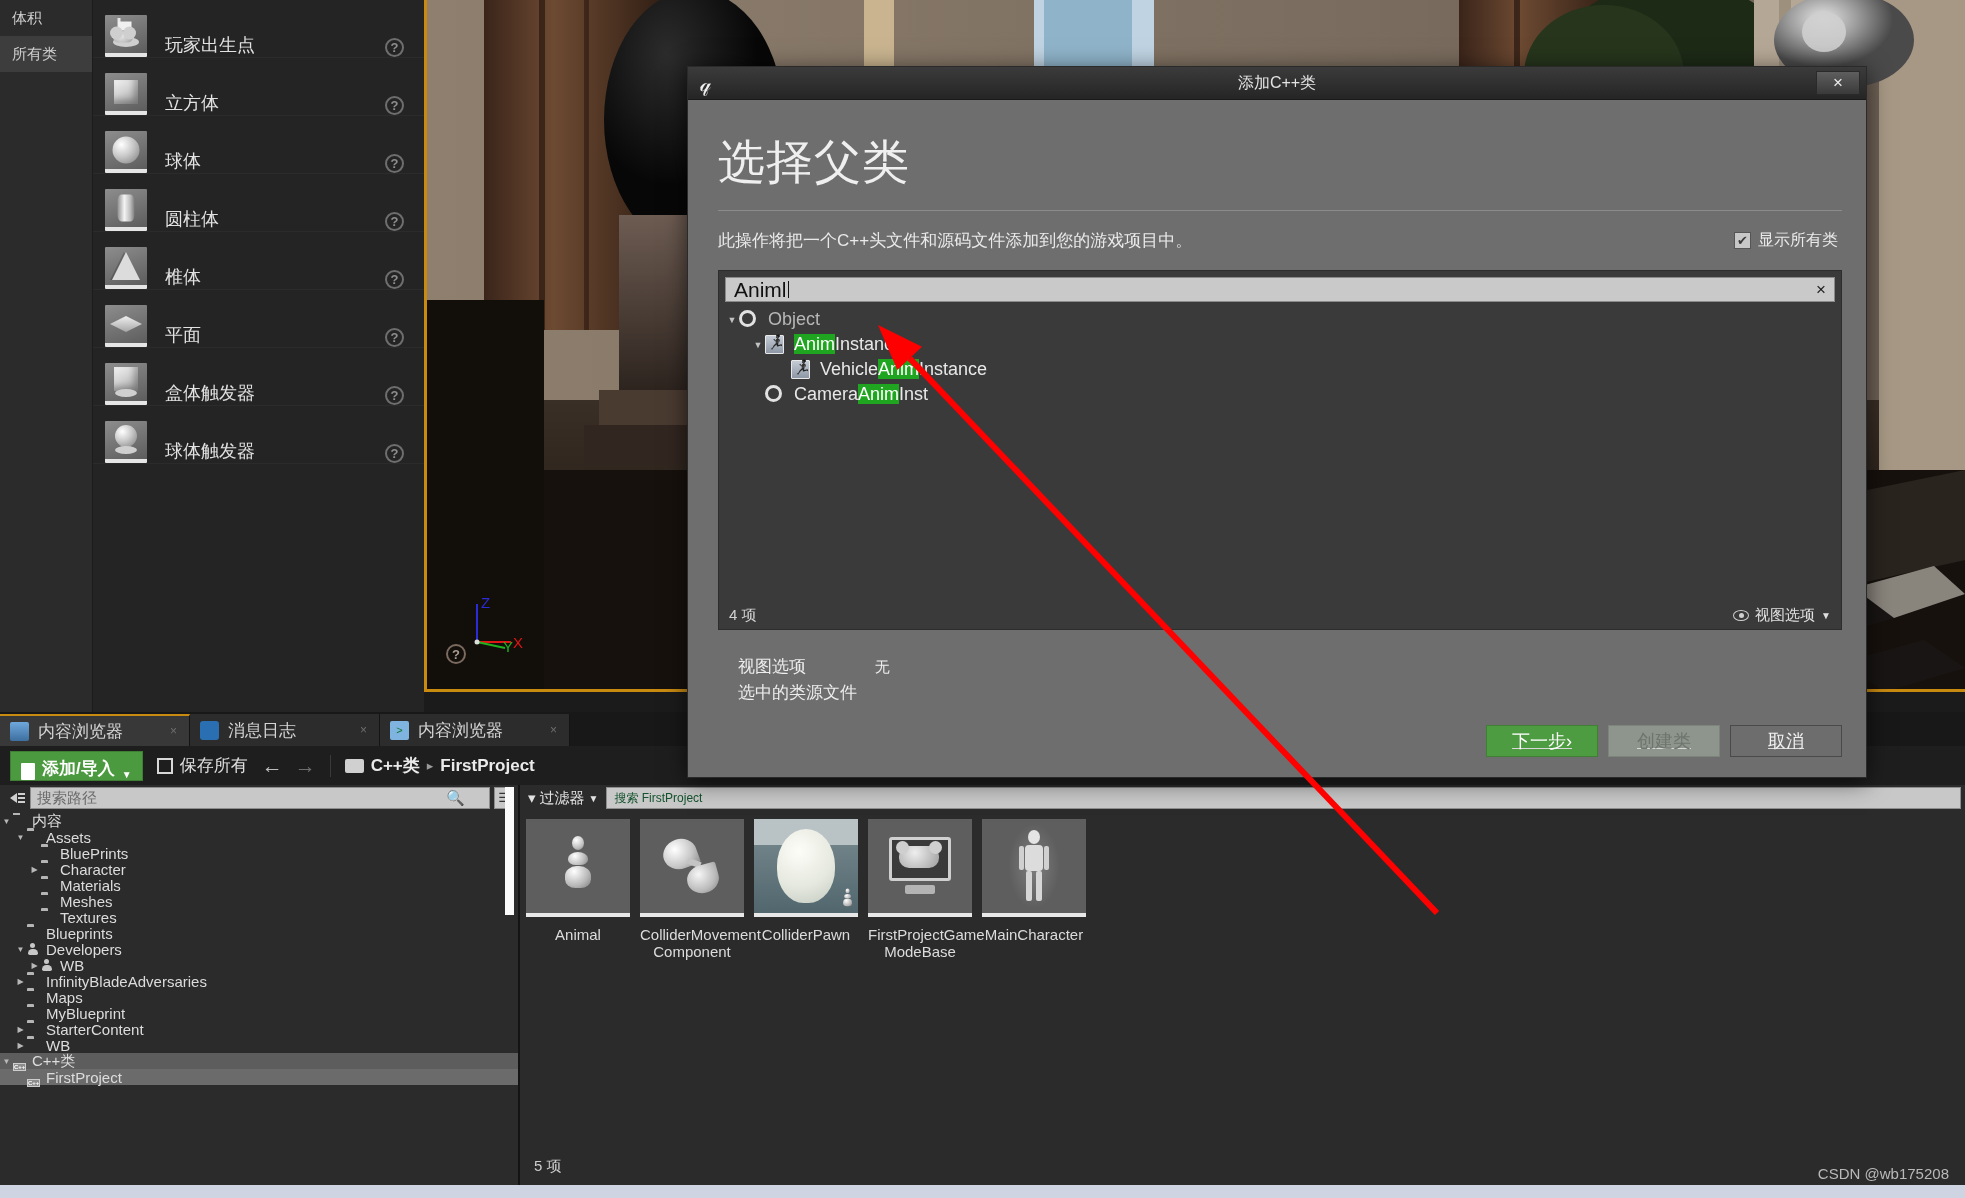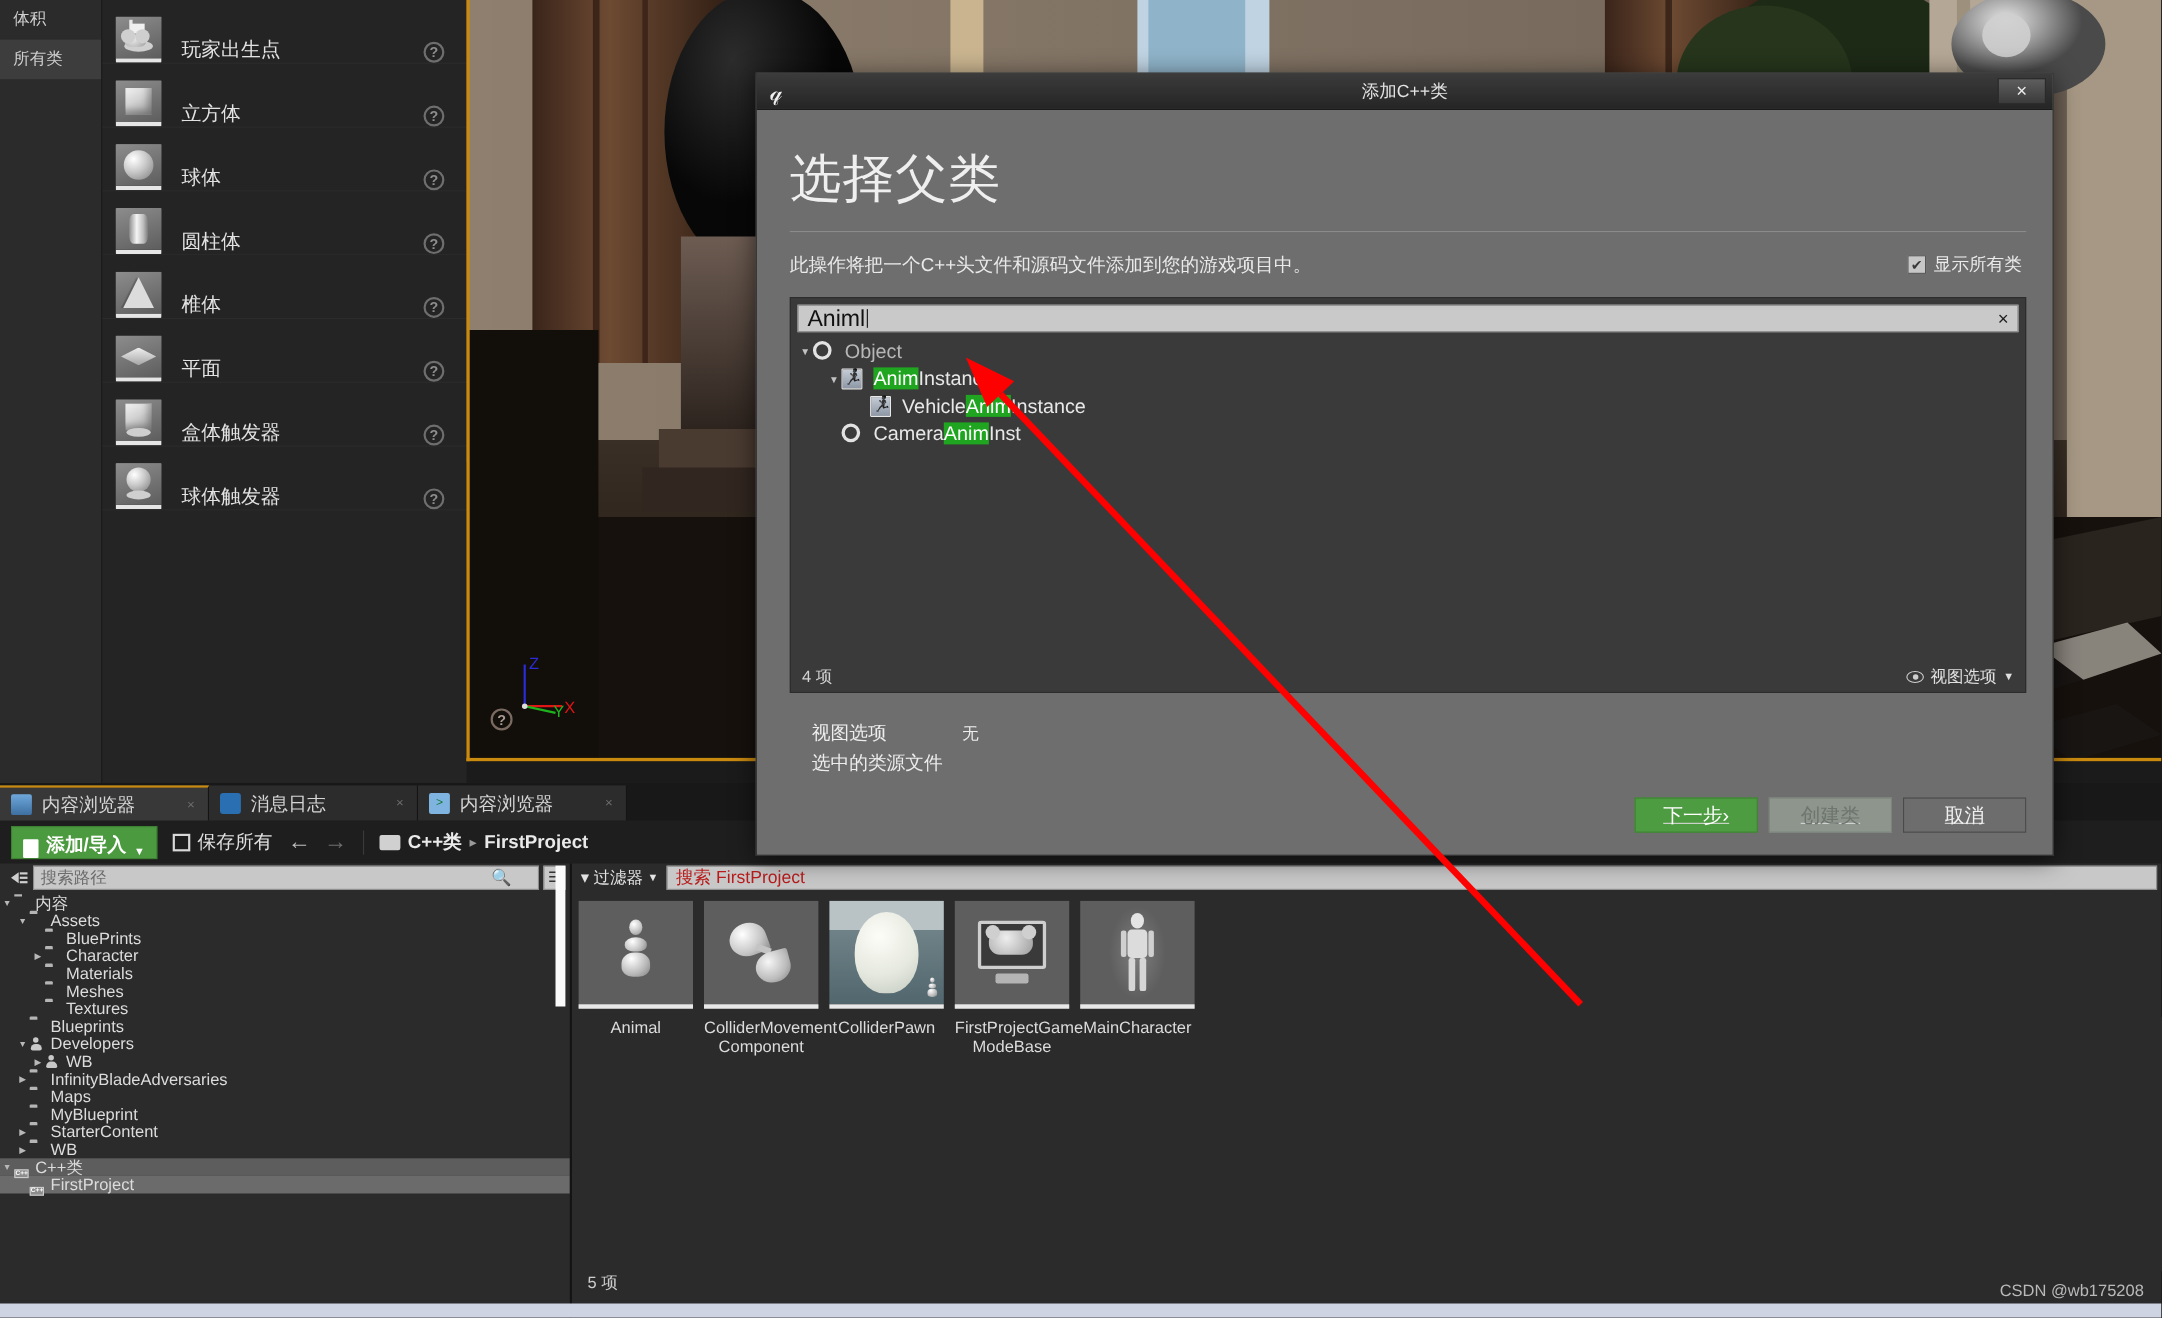--- a/index.html
+++ b/index.html
@@ -102,21 +102,21 @@
   .cic { width:15px;height:12px; background:#8d8d8d; border:1px solid #cdcdcd; font-size:6px;
          color:#fff; text-align:center; line-height:10px; font-weight:bold; }
   #tree-scroll { position:absolute; right:4px; top:2px; width:9px; height:128px; background:#fafafa; }
 
   #cb-right { flex:1; position:relative; background:#2b2b2b; }
   #filter-bar { height:26px; display:flex; align-items:center; gap:0; padding:2px 4px; }
   #btn-filter { display:flex; align-items:center; gap:4px; font-size:15px; color:#e2e2e2;
                 padding:0 8px 0 4px; }
   #asset-search { flex:1; height:22px; background:#c8c8c8; border:1px solid #8d8d8d;
                   display:flex; align-items:center; padding:0 7px; }
-  #asset-search .ph { color:#b91c1c; font-size:16px; }
+  #asset-search .ph { color:#14532d; font-size:12px; }
   #asset-grid { position:absolute; left:6px; top:34px; right:0; display:flex; gap:10px; }
   .asset { width:104px; }
   .as-thumb { width:104px; height:98px; background:#5e5e5e; border-bottom:4px solid #e8e8e8;
               position:relative; overflow:hidden; }
   .as-thumb.pawn { background:linear-gradient(#b9c3c6 0%,#b9c3c6 28%,#6f8288 28%,#51666d 100%); }
   .as-name { margin-top:9px; text-align:center; font-size:15px; color:#dcdcdc; line-height:17px; }
   #asset-count { position:absolute; left:14px; bottom:22px; font-size:15px; color:#cdcdcd; }
   #watermark { position:absolute; right:16px; bottom:16px; font-size:15px; color:#b9b9b9; }
   #bottom-strip { position:absolute; left:0; right:0; bottom:0; height:13px; background:#cfd4e2; }
 

